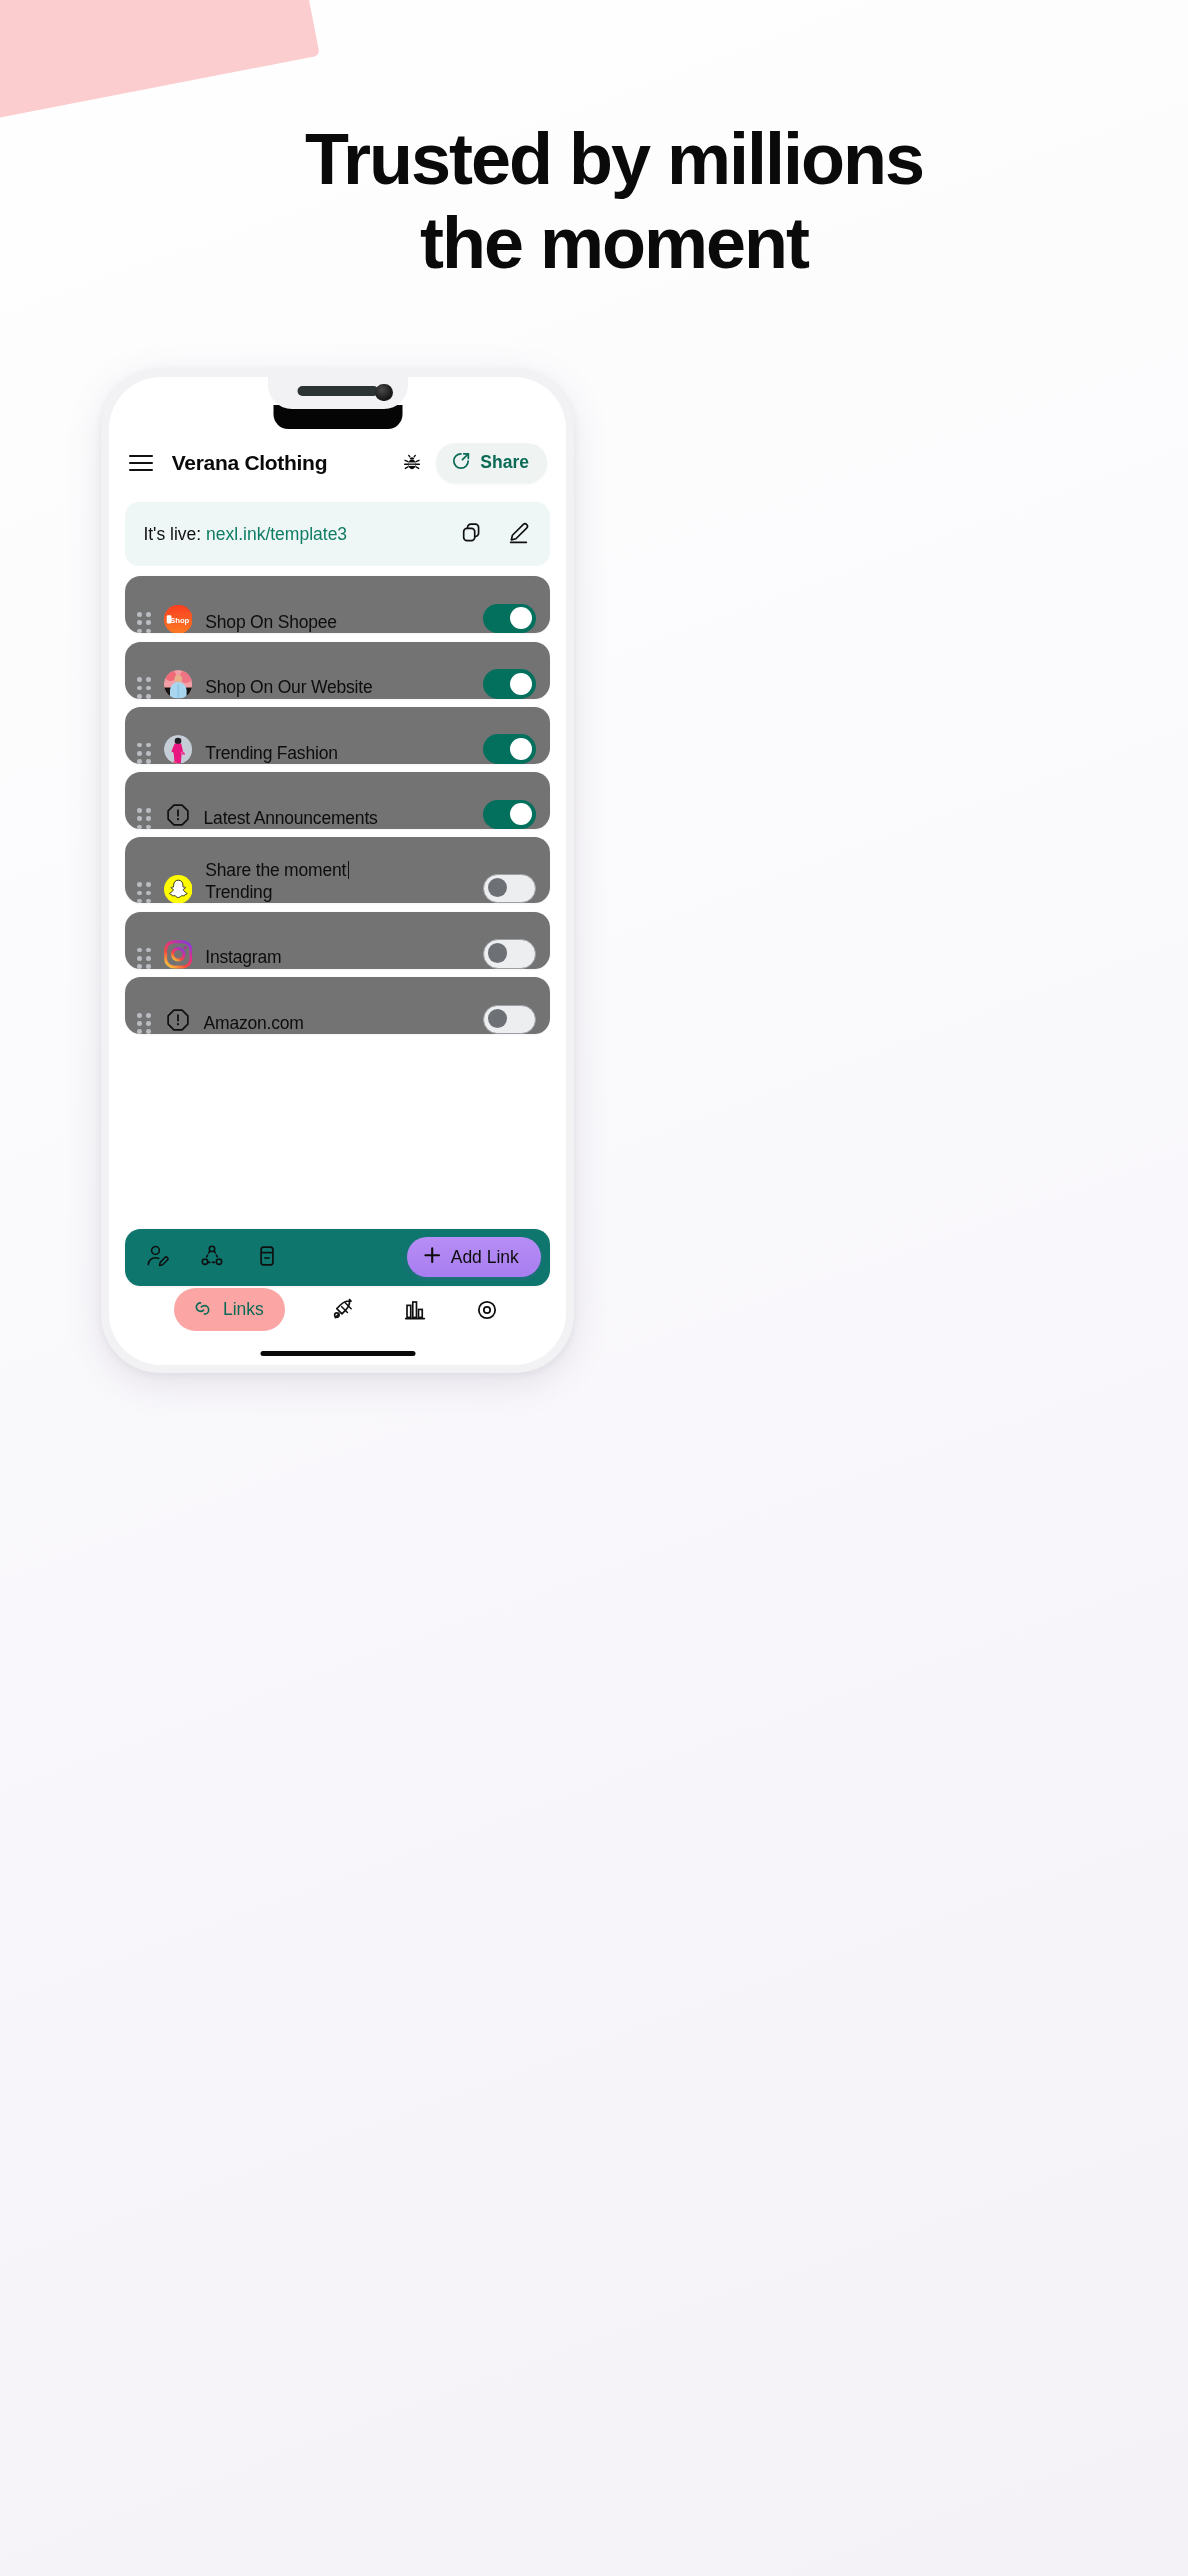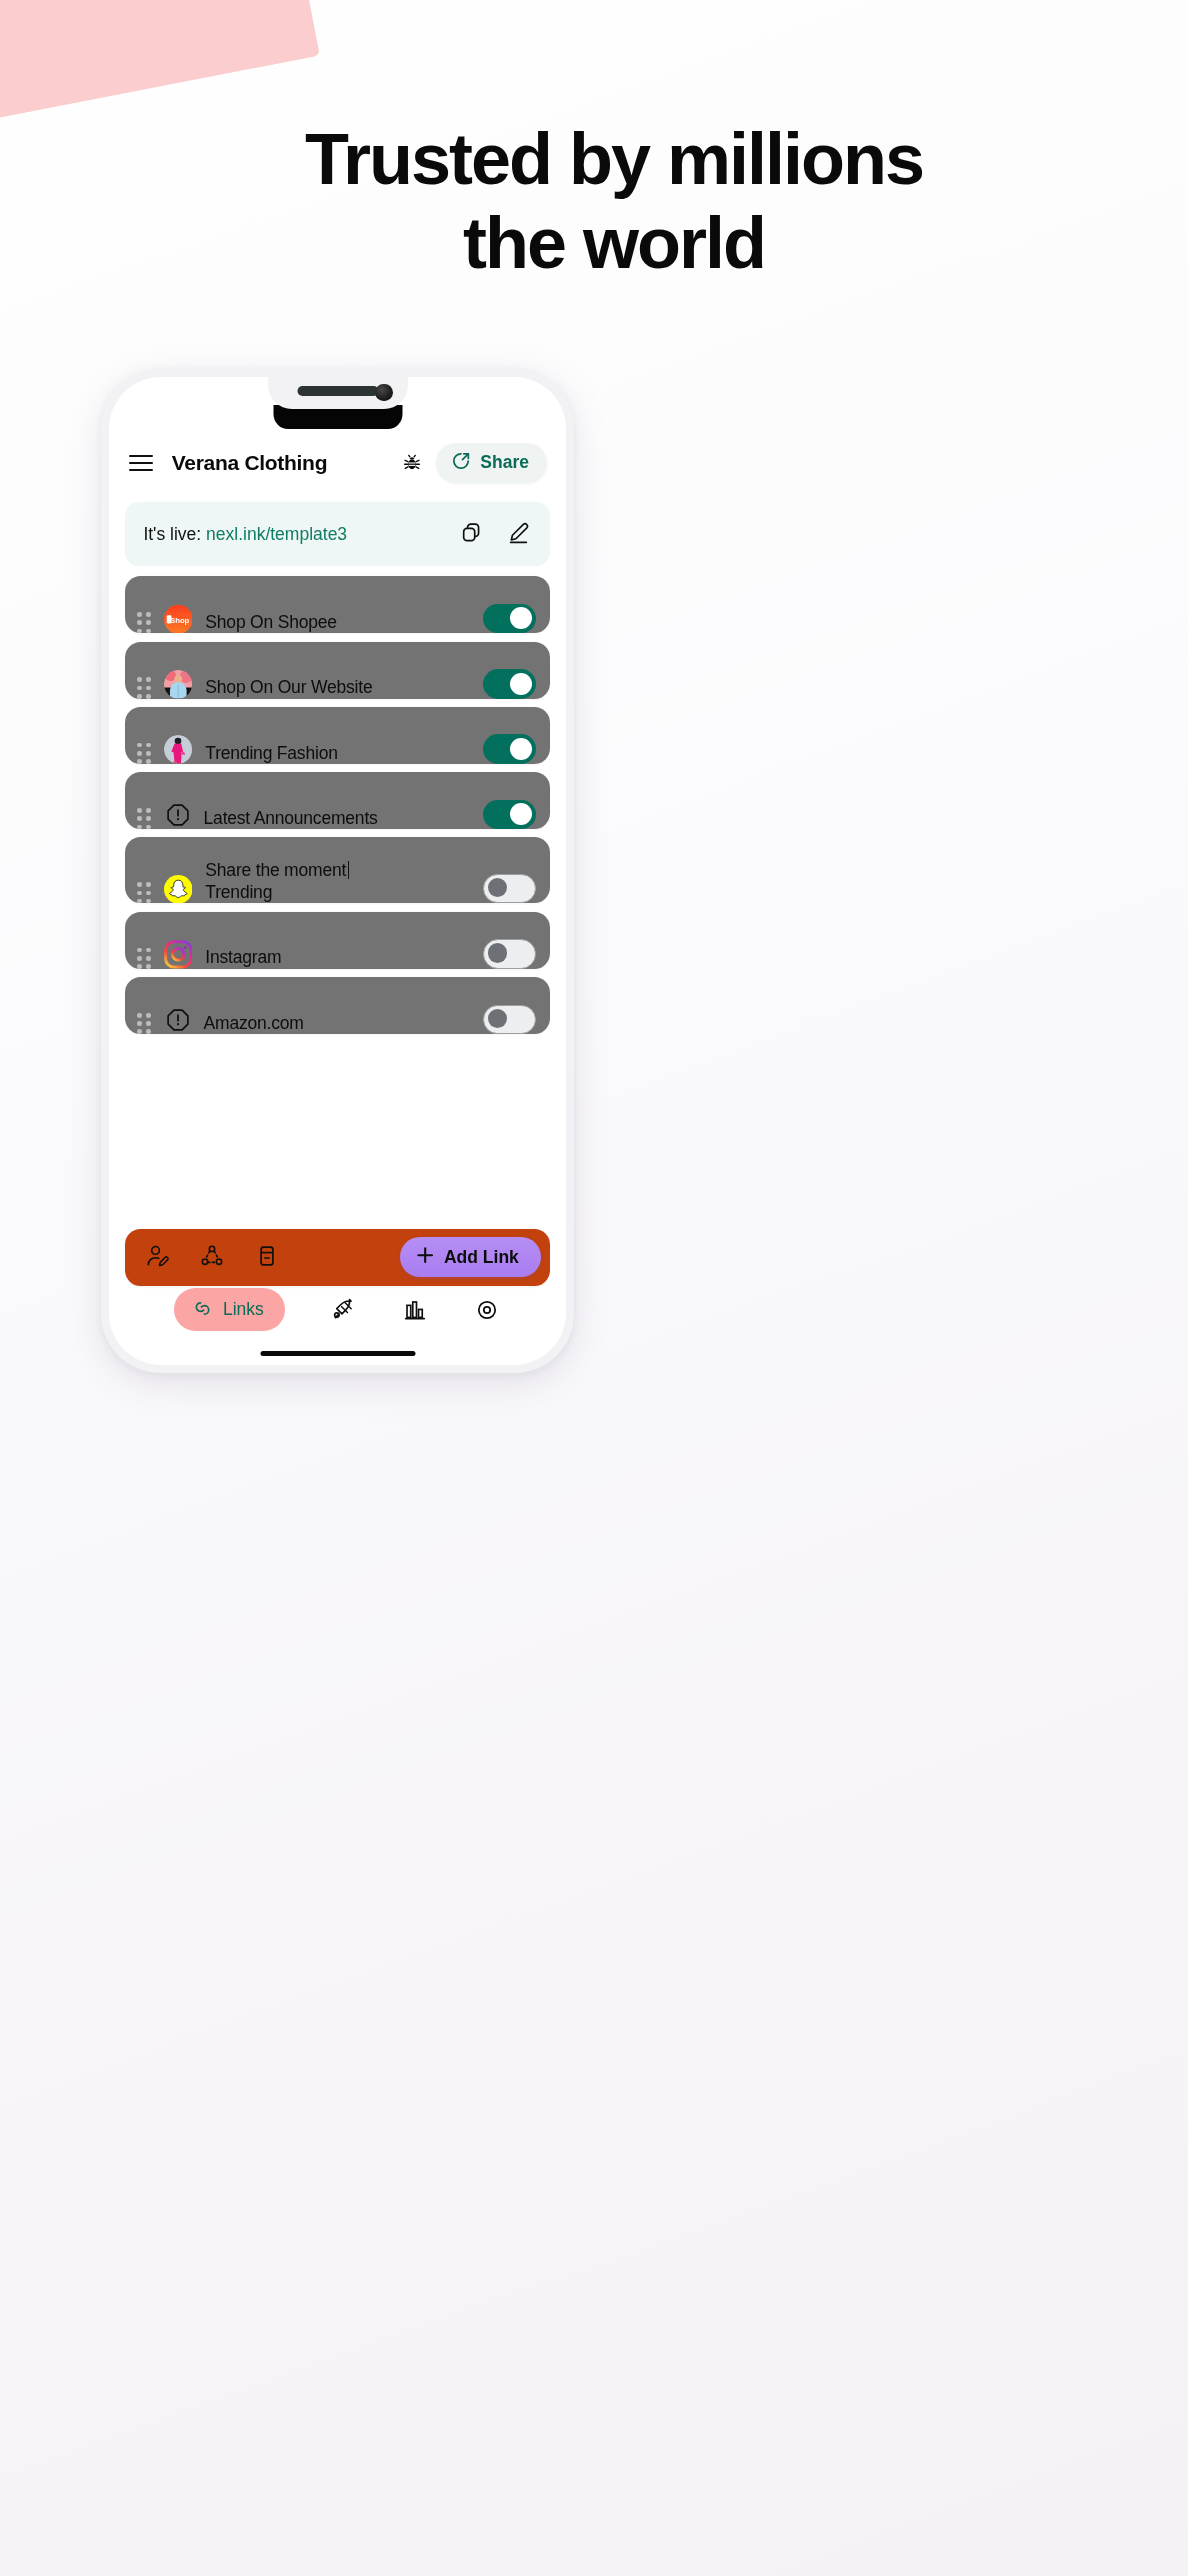--- a/index.html
+++ b/index.html
@@ -168,27 +168,26 @@
   .toggle.on { background: #03705e; }
   .toggle.off { background: #eceef0; border: 1.8px solid #9b9fa4; }
   .toggle .knob { position: absolute; top: 3.7px; width: 22px; height: 22px; border-radius: 50%; background: #fff; }
   .toggle.on .knob { right: 3.7px; }
   .toggle.off .knob { left: 3.7px; background: #6d7176; width: 19.3px; height: 19.3px; top: 3.2px; }
 
   
   .action-bar {
     position: absolute; left: 15.7px; right: 15.7px; bottom: 79px;
     height: 57px;
-    background: #c2410c;
+    background: #0f766e;
     border-radius: 15.7px;
     display: flex; align-items: center;
     padding: 0 9.2px 0 20px;
     box-shadow: 0 0.9px 2.8px rgba(60,60,70,.07);
     z-index: 3;
-    font-weight: bold;
   }
   .action-icons { display: flex; align-items: center; gap: 31px; flex: 1; }
   .add-link-btn {
     display: flex; align-items: center; gap: 9.2px;
     background: linear-gradient(180deg, #b68ef5 0%, #a87df0 100%);
     border-radius: 24px;
     padding: 8.3px 22px 8.3px 16.6px;
     color: #0d0d0d; font-size: 17.5px;
     box-shadow: 0 1.8px 4.6px rgba(120,80,200,.22);
   }
@@ -218,21 +217,21 @@
 </style>
 </head>
 <body>
 
 <div id="stage">
 
   <div class="corner-wedge"></div>
 
   <div class="headline">
     <span class="l">Trusted by millions</span>
-    <span class="l">the world</span>
+    <span class="l">the moment</span>
   </div>
 
   <div class="phone">
    <div class="phone-screen">
 
     <div class="island">
       <div class="island-pill"></div>
       <div class="island-cam"></div>
     </div>
     <div class="notch-black"></div>

